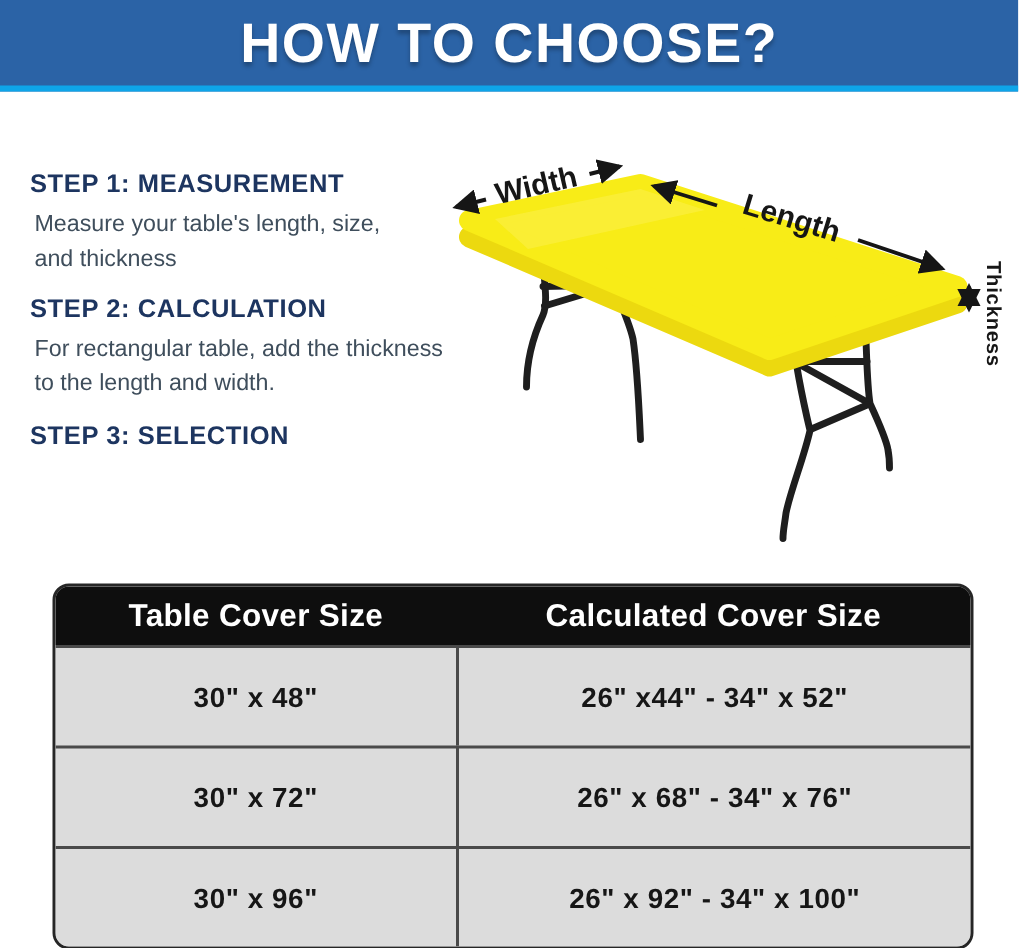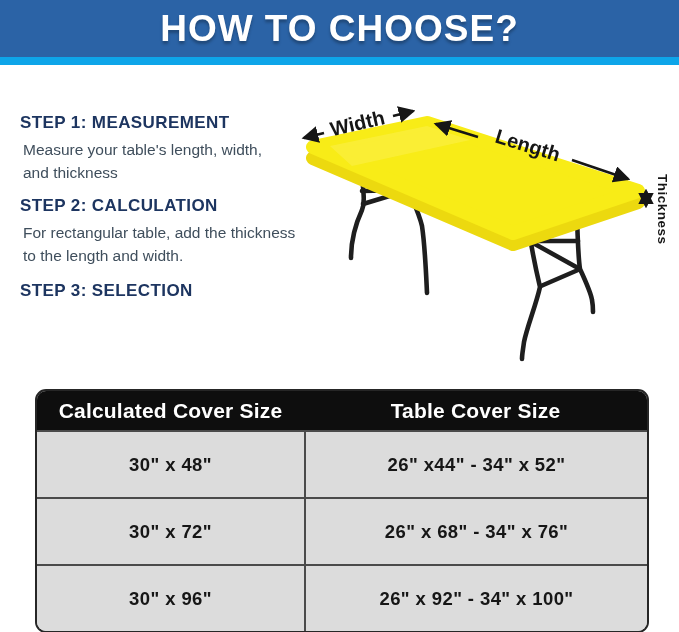--- a/index.html
+++ b/index.html
@@ -3,21 +3,21 @@
 <meta charset="utf-8">
 <style>
   html,body{margin:0;padding:0;background:#fff;}
   .canvas{
     position:relative;width:679px;height:632px;background:#ffffff;
     font-family:"Liberation Sans","DejaVu Sans",sans-serif;overflow:hidden;
   }
   
   .banner{
     position:absolute;left:0;top:0;width:679px;height:57px;
-    background:#2b63a6;border-bottom:8px solid #0ea5e9;
+    background:#2b63a6;border-bottom:4px solid #0ea5e9;
     display:flex;align-items:center;justify-content:center;
   }
   .banner h1{
     margin:0;color:#ffffff;font-size:37px;font-weight:800;letter-spacing:1px;
     text-shadow:0 3px 3px rgba(0,0,0,0.28);
   }
   
   .step{position:absolute;left:20px;width:330px;}
   .step.s1{top:113px;}
   .step.s2{top:196px;}
@@ -53,21 +53,21 @@
 <body>
 
 <div class="canvas">
 
   <div class="banner">
     <h1>HOW TO CHOOSE?</h1>
   </div>
 
   <div class="step s1">
     <h2>STEP 1: MEASUREMENT</h2>
-    <p>Measure your table's length, width,
+    <p>Measure your table's length, size,
 and thickness</p>
   </div>
   <div class="step s2">
     <h2>STEP 2: CALCULATION</h2>
     <p>For rectangular table, add the thickness
 to the length and width.</p>
   </div>
   <div class="step s3">
     <h2>STEP 3: SELECTION</h2>
   </div>
@@ -110,22 +110,22 @@
       <text x="527" y="152" text-anchor="middle" transform="rotate(17 527 148)" font-size="20" font-weight="800" fill="#161616">Length</text>
     </g>
 
     <g>
       <line x1="646" y1="191" x2="646" y2="206" stroke="#161616" stroke-width="2.4" marker-start="url(#arr)" marker-end="url(#arr)"></line>
       <text x="662" y="170" transform="rotate(90 658 170)" font-size="13.5" font-weight="700" fill="#161616" letter-spacing="0.5">Thickness</text>
     </g>
   </svg>
 
   <div class="chart">
+    <div class="cell head c0">Table Cover Size</div>
     <div class="cell head">Calculated Cover Size</div>
-    <div class="cell head c0">Table Cover Size</div>
 
     <div class="cell c0">30" x 48"</div>
     <div class="cell">26" x44" - 34" x 52"</div>
 
     <div class="cell c0">30" x 72"</div>
     <div class="cell">26" x 68" - 34" x 76"</div>
 
     <div class="cell c0">30" x 96"</div>
     <div class="cell">26" x 92" - 34" x 100"</div>
   </div>

